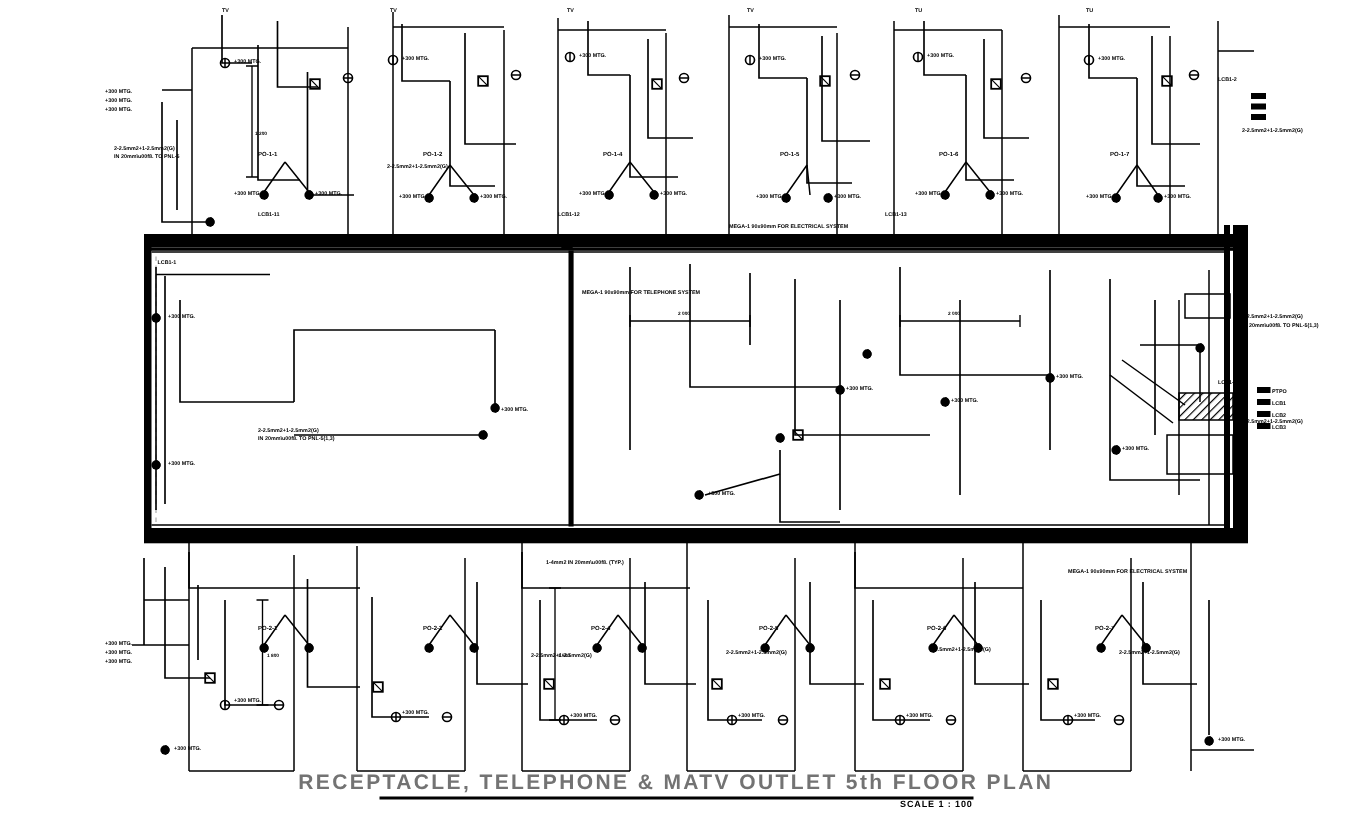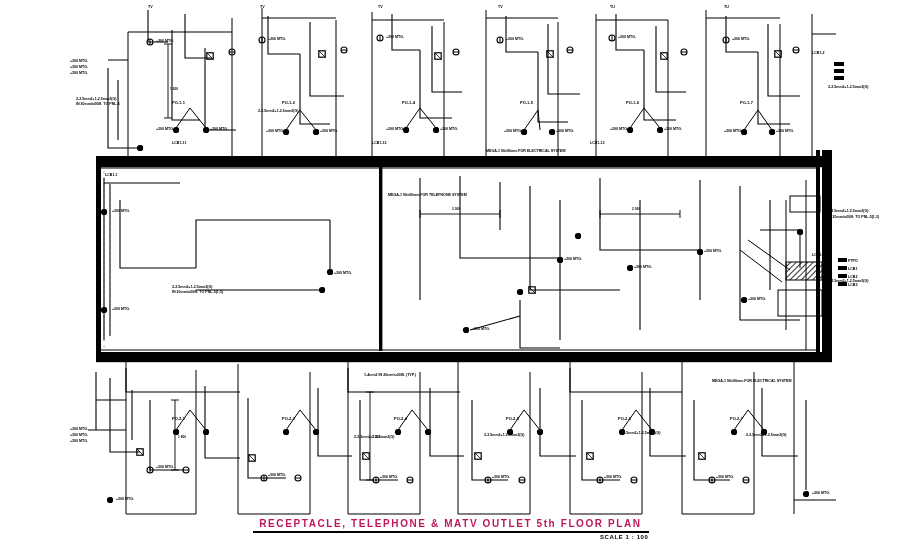--- a/index.html
+++ b/index.html
@@ -1,20 +1,20 @@
 <!DOCTYPE html>
 <html><head>
 <meta charset="utf-8">
 <style>
   html,body{margin:0;padding:0;background:#ffffff;}
   body{width:901px;height:546px;overflow:hidden;font-family:"Liberation Sans",sans-serif;}
   #plan{position:relative;width:901px;height:546px;background:#ffffff;}
   svg{display:block;}
   .ttl{position:absolute;left:0;right:0;bottom:6px;text-align:center;}
-  .ttl .t{font-family:"Liberation Sans",sans-serif;font-weight:bold;font-size:10px;letter-spacing:1.6px;color:#be185d;white-space:nowrap;}
+  .ttl .t{font-family:"Liberation Sans",sans-serif;font-weight:bold;font-size:14px;letter-spacing:1.6px;color:#737373;white-space:nowrap;}
   .ttl .rule{width:396px;height:2px;background:#000;margin:2px auto 0 auto;}
   .ttl .sc{font-size:6px;font-weight:bold;letter-spacing:.6px;color:#000;margin-top:1px;text-align:right;width:396px;margin-left:auto;margin-right:auto;}
 </style>
 </head>
 <body>
 
 <div id="plan">
 
 <svg width="901" height="546" viewBox="0 0 901 546">
   <defs>

